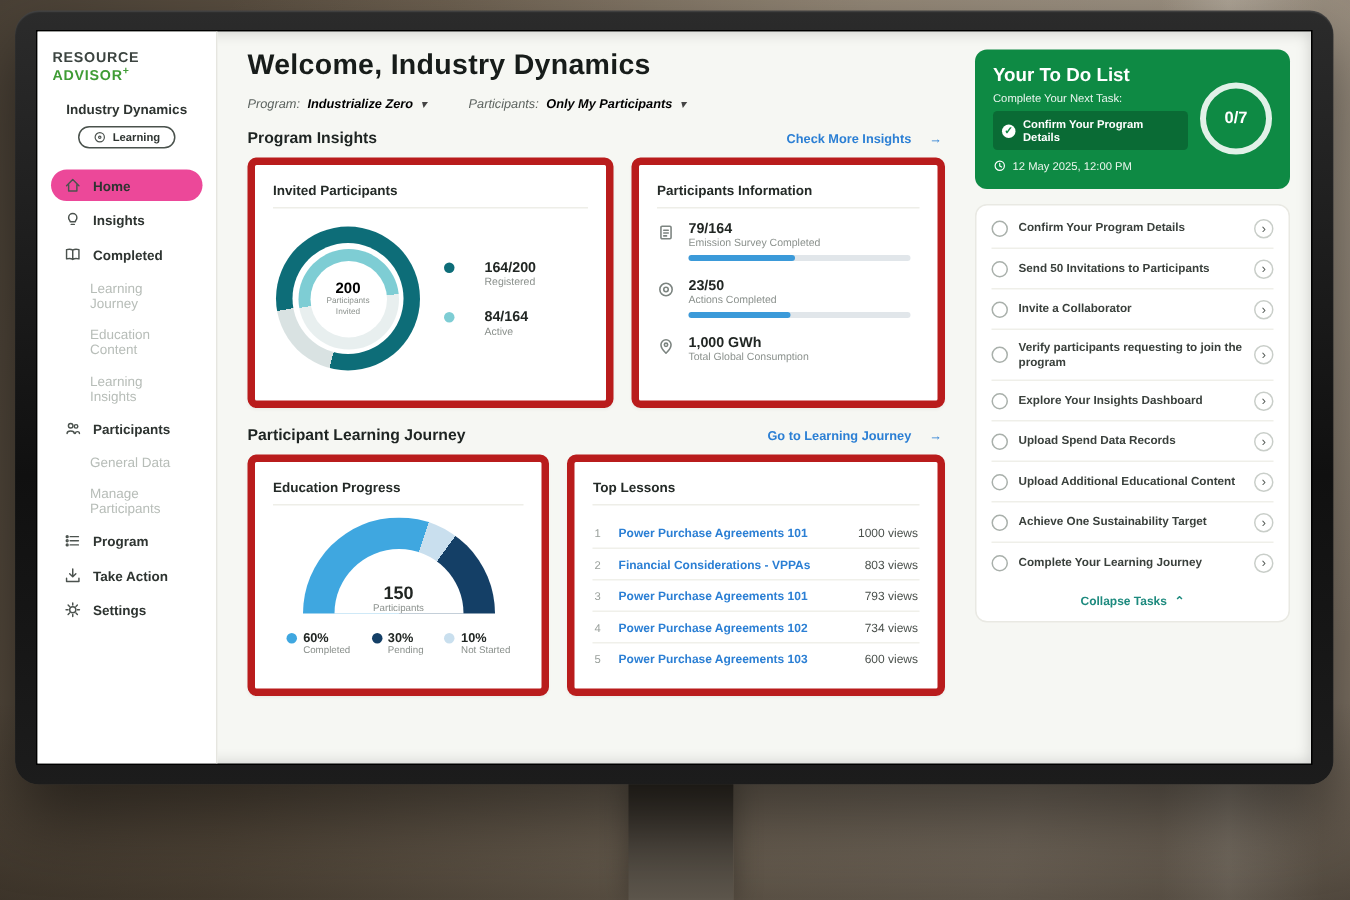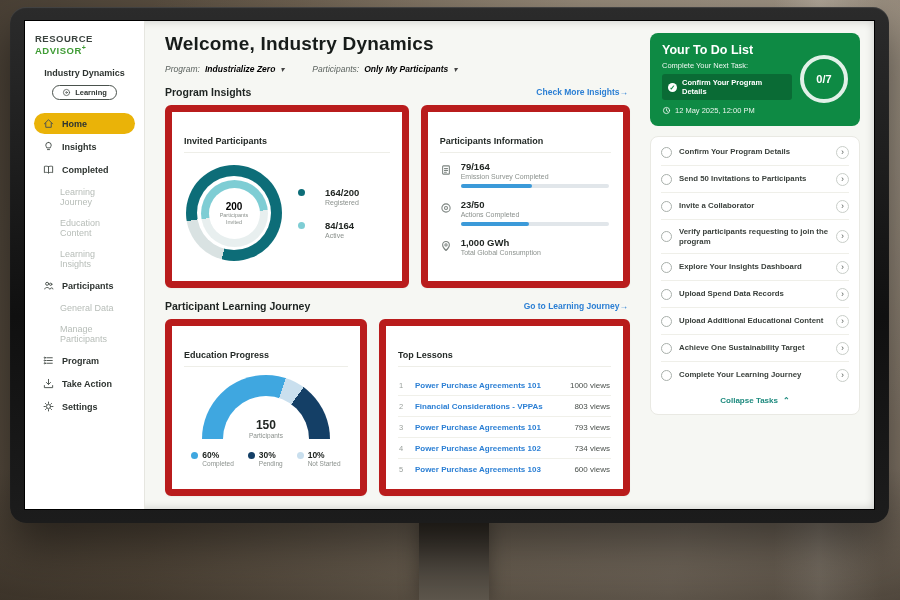--- a/index.html
+++ b/index.html
@@ -33,40 +33,40 @@
   .logo .l1 { color:#3c4440; }
   .logo .l2 { color:#3f9c35; }
   .logo sup { font-size:7px; color:#3f9c35; }
   .account { text-align:center; margin-bottom:12px; }
   .account-name { font-size:9px; font-weight:bold; color:#2e3431; margin-bottom:5px; }
   .badge { display:inline-flex; align-items:center; gap:4px; border:1px solid #4a524d;
     border-radius:10px; padding:2px 9px; font-size:7.5px; font-weight:bold; color:#2e3431; }
   .nav-item { display:flex; align-items:center; gap:7px; padding:5px 8px;
     font-size:9px; font-weight:bold; color:#2e3431; border-radius:13px;
     margin-bottom:2px; cursor:pointer; }
-  .nav-item.active { background:#eab308;align-items:flex-end; }
+  .nav-item.active { background:#ec4899;align-items:flex-end; }
   .nav-item.sub { padding-left:26px; color:#b7bdb8; font-weight:normal; margin-bottom:1px; }
   .nico { width:13px; display:inline-flex; justify-content:center; }
 
   
   .main { flex:1; min-width:0; padding:12px 12px 0 20px; }
   h1 { font-size:19px; color:#171c1a; letter-spacing:.2px; margin-bottom:9px; }
   .filters { display:flex; gap:28px; margin-bottom:12px; align-items:flex-end;font-style:italic; }
   .filter { display:flex; align-items:center; gap:5px; cursor:pointer; }
   .flabel { font-size:8.5px; color:#5c635f; }
   .fvalue { font-size:8.5px; font-weight:bold; color:#22282
 5; }
   .chev { font-size:8px; color:#444; }
   .sec-row { display:flex; justify-content:space-between; align-items:center; margin:2px 2px 7px 0; }
   .sec-title { font-size:10.5px; font-weight:bold; color:#1e2422; }
-  .sec-link { display:flex; align-items:flex-end; gap:0; font-size:8.5px;
+  .sec-link { display:flex; align-items:flex-end; gap:12px; font-size:8.5px;
     font-weight:bold; color:#2b7fd4; cursor:pointer; text-decoration:none; }
   .cards { display:flex; gap:12px; margin-bottom:12px; align-items:stretch; }
-  .card { background:#fff; border:7px solid #b91c1c; border-radius:6px;
-    padding:24px 12px 10px; box-shadow:0 1px 2px rgba(0,0,0,.04); }
+  .card { background:#fff; border:5px solid #b91c1c; border-radius:6px;
+    padding:12px 12px 10px; box-shadow:0 1px 2px rgba(0,0,0,.04); }
   .card-title { font-size:9px; font-weight:bold; color:#242a27; padding-bottom:6px;
     border-bottom:1px solid #eeeee8; margin-bottom:8px; }
   .invited { flex:1.2; }
   .pinfo { flex:1; }
   .edu { flex:1; }
   .lessons { flex:1.3; }
 
   
   .invited-body { display:flex; align-items:center; gap:16px; padding:4px 0 0 2px; }
   .donut { width:96px; height:96px; border-radius:50%;

